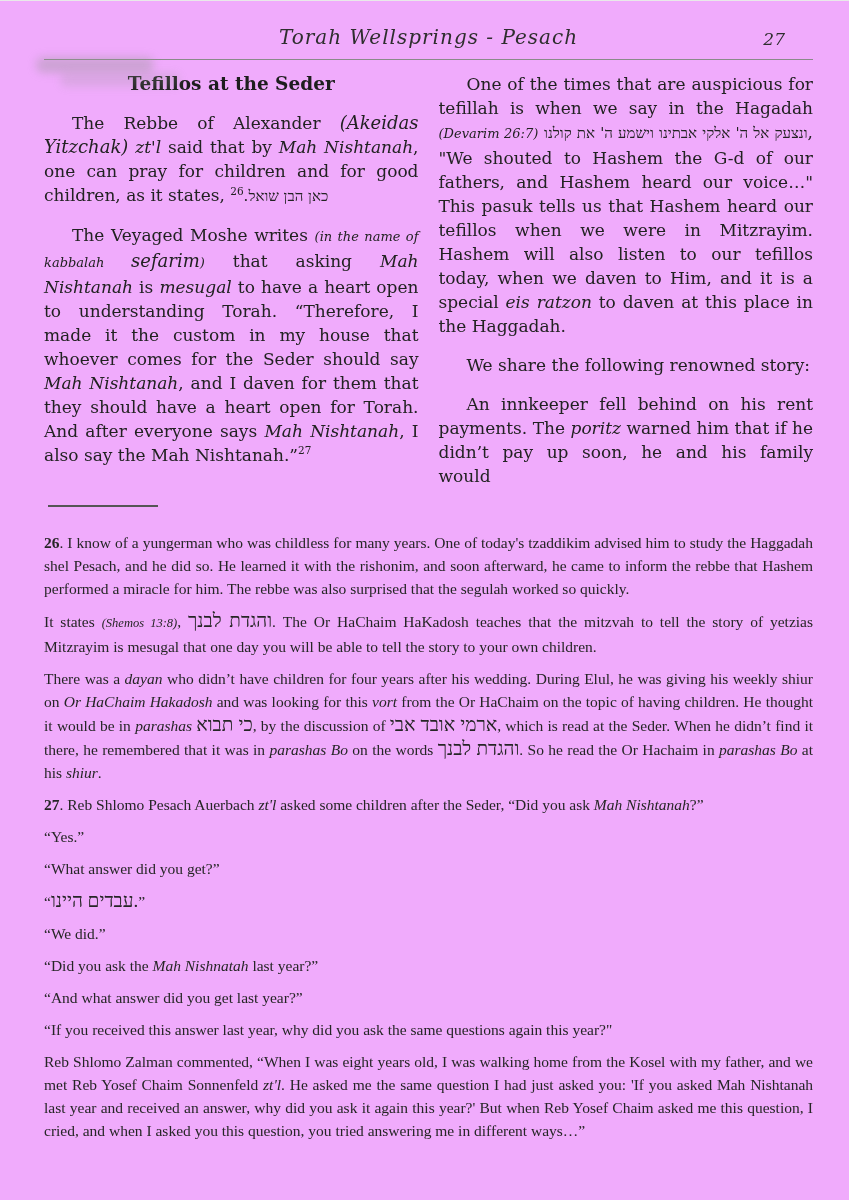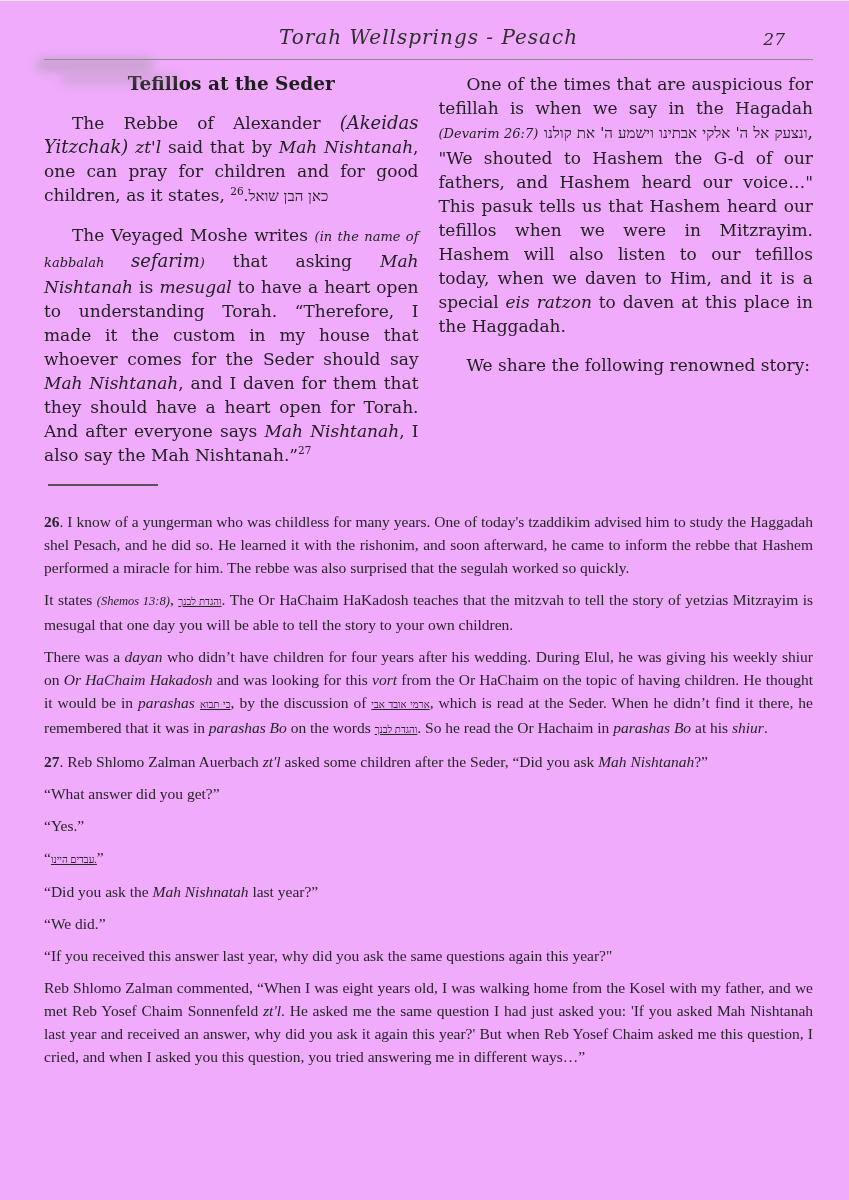--- a/index.html
+++ b/index.html
@@ -32,21 +32,21 @@
   .seg-he{font-size:15px;text-align:center;}
   sup{font-size:10.5px;vertical-align:super;line-height:0;}
 
   .footsep{border:0;border-top:2px solid #555;width:110px;margin:2px 0 0 4px;}
   .footnotes{
     margin-top:24px;font-family:"Liberation Serif", serif;
     font-size:15.5px;line-height:23px;color:#262626;text-align:justify;
   }
   .footnotes p{margin:0 0 9px 0;}
   .footnotes p.dlg{text-align:left;}
-  .footnotes .seg-he{font-size:10px;text-decoration:underline;}
+  .footnotes .seg-he{font-size:19px;}
   .footnotes .seg-sm{font-size:12.5px;}
 </style>
 </head>
 <body>
 
 <div class="page">
 
   <div class="header">
     <div class="page-title">Torah Wellsprings - Pesach</div>
     <div class="page-number">27</div>
@@ -61,33 +61,35 @@
       <p class="heading">Tefillos at the Seder</p>
       <div>
           <p class="ind"><span class="seg-n">The Rebbe of Alexander </span><span class="seg-smi">(Akeidas Yitzchak)</span><span class="seg-n"> </span><span class="seg-i">zt'l</span><span class="seg-n"> said that by </span><span class="seg-i">Mah Nishtanah</span><span class="seg-n">, one can pray for children and for good children, as it states, </span><span dir="rtl" class="seg-he">כאן הבן שואל.<sup>26</sup></span></p>
           <p class="ind"><span class="seg-n">The Veyaged Moshe writes </span><span class="seg-sm">(in the name of kabbalah </span><span class="seg-smi">sefarim</span><span class="seg-sm">)</span><span class="seg-n"> that asking </span><span class="seg-i">Mah Nishtanah</span><span class="seg-n"> is </span><span class="seg-i">mesugal</span><span class="seg-n"> to have a heart open to understanding Torah. “Therefore, I made it the custom in my house that whoever comes for the Seder should say </span><span class="seg-i">Mah Nishtanah</span><span class="seg-n">, and I daven for them that they should have a heart open for Torah. And after everyone says </span><span class="seg-i">Mah Nishtanah</span><span class="seg-n">, I also say the Mah Nishtanah.”</span><sup>27</sup></p>
         </div>
     </div>
     <div class="col">
       <div>
           <p class="ind"><span class="seg-n">One of the times that are auspicious for tefillah is when we say in the Hagadah </span><span class="seg-sm">(Devarim 26:7)</span><span class="seg-n"> </span><span class="seg-he">ונצעק אל ה' אלקי אבתינו וישמע ה' את קולנו</span><span class="seg-n">, "We shouted to Hashem the G-d of our fathers, and Hashem heard our voice…" This pasuk tells us that Hashem heard our tefillos when we were in Mitzrayim. Hashem will also listen to our tefillos today, when we daven to Him, and it is a special </span><span class="seg-i">eis ratzon</span><span class="seg-n"> to daven at this place in the Haggadah.</span></p>
           <p class="ind"><span class="seg-n">We share the following renowned story:</span></p>
+          <p class="ind"><span class="seg-n">An innkeeper fell behind on his rent payments. The </span><span class="seg-i">poritz</span><span class="seg-n"> warned him that if he didn’t pay up soon, he and his family would</span></p>
         </div>
     </div>
   </div>
 
   <hr class="footsep">
 
   <div class="footnotes">
       <p><span class="seg-b">26</span><span class="seg-n">. I know of a yungerman who was childless for many years. One of today's tzaddikim advised him to study the Haggadah shel Pesach, and he did so. He learned it with the rishonim, and soon afterward, he came to inform the rebbe that Hashem performed a miracle for him. The rebbe was also surprised that the segulah worked so quickly.</span></p>
       <p><span class="seg-n">It states </span><span class="seg-sm">(Shemos 13:8)</span><span class="seg-n">, </span><span class="seg-he">והגדת לבנך</span><span class="seg-n">. The Or HaChaim HaKadosh teaches that the mitzvah to tell the story of yetzias Mitzrayim is mesugal that one day you will be able to tell the story to your own children.</span></p>
       <p><span class="seg-n">There was a </span><span class="seg-i">dayan</span><span class="seg-n"> who didn’t have children for four years after his wedding. During Elul, he was giving his weekly shiur on </span><span class="seg-i">Or HaChaim Hakadosh</span><span class="seg-n"> and was looking for this </span><span class="seg-i">vort</span><span class="seg-n"> from the Or HaChaim on the topic of having children. He thought it would be in </span><span class="seg-i">parashas</span><span class="seg-n"> </span><span class="seg-he">כי תבוא</span><span class="seg-n">, by the discussion of </span><span class="seg-he">ארמי אובד אבי</span><span class="seg-n">, which is read at the Seder. When he didn’t find it there, he remembered that it was in </span><span class="seg-i">parashas Bo</span><span class="seg-n"> on the words </span><span class="seg-he">והגדת לבנך</span><span class="seg-n">. So he read the Or Hachaim in </span><span class="seg-i">parashas Bo</span><span class="seg-n"> at his </span><span class="seg-i">shiur</span><span class="seg-n">.</span></p>
-      <p><span class="seg-b">27</span><span class="seg-n">. Reb Shlomo Zalman Auerbach </span><span class="seg-i">zt'l</span><span class="seg-n"> asked some children after the Seder, “Did you ask </span><span class="seg-i">Mah Nishtanah</span><span class="seg-n">?”</span></p>
+      <p><span class="seg-b">27</span><span class="seg-n">. Reb Shlomo Pesach Auerbach </span><span class="seg-i">zt'l</span><span class="seg-n"> asked some children after the Seder, “Did you ask </span><span class="seg-i">Mah Nishtanah</span><span class="seg-n">?”</span></p>
+      <p class="dlg"><span class="seg-n">“Yes.”</span></p>
       <p class="dlg"><span class="seg-n">“What answer did you get?”</span></p>
-      <p class="dlg"><span class="seg-n">“Yes.”</span></p>
       <p class="dlg"><span class="seg-n">“</span><span class="seg-he">עבדים היינו.</span><span class="seg-n">”</span></p>
+      <p class="dlg"><span class="seg-n">“We did.”</span></p>
       <p class="dlg"><span class="seg-n">“Did you ask the </span><span class="seg-i">Mah Nishnatah</span><span class="seg-n"> last year?”</span></p>
-      <p class="dlg"><span class="seg-n">“We did.”</span></p>
+      <p class="dlg"><span class="seg-n">“And what answer did you get last year?”</span></p>
       <p class="dlg"><span class="seg-n">“If you received this answer last year, why did you ask the same questions again this year?"</span></p>
       <p><span class="seg-n">Reb Shlomo Zalman commented, “When I was eight years old, I was walking home from the Kosel with my father, and we met Reb Yosef Chaim Sonnenfeld </span><span class="seg-i">zt'l</span><span class="seg-n">. He asked me the same question I had just asked you: 'If you asked Mah Nishtanah last year and received an answer, why did you ask it again this year?' But when Reb Yosef Chaim asked me this question, I cried, and when I asked you this question, you tried answering me in different ways…”</span></p>
     </div>
 
 </div>
 
 </body></html>

